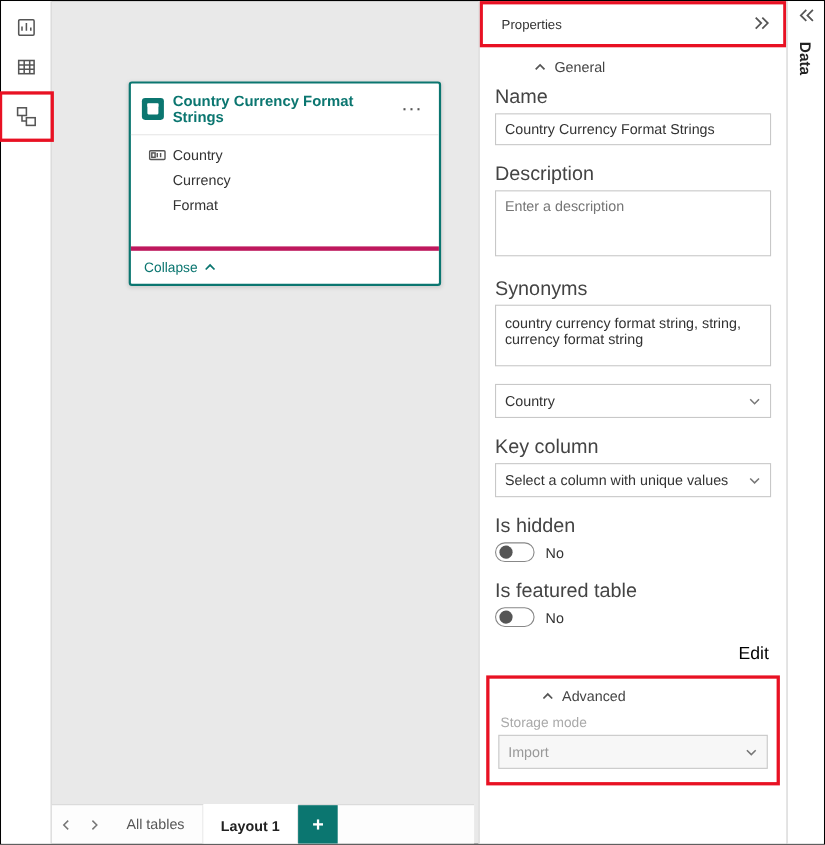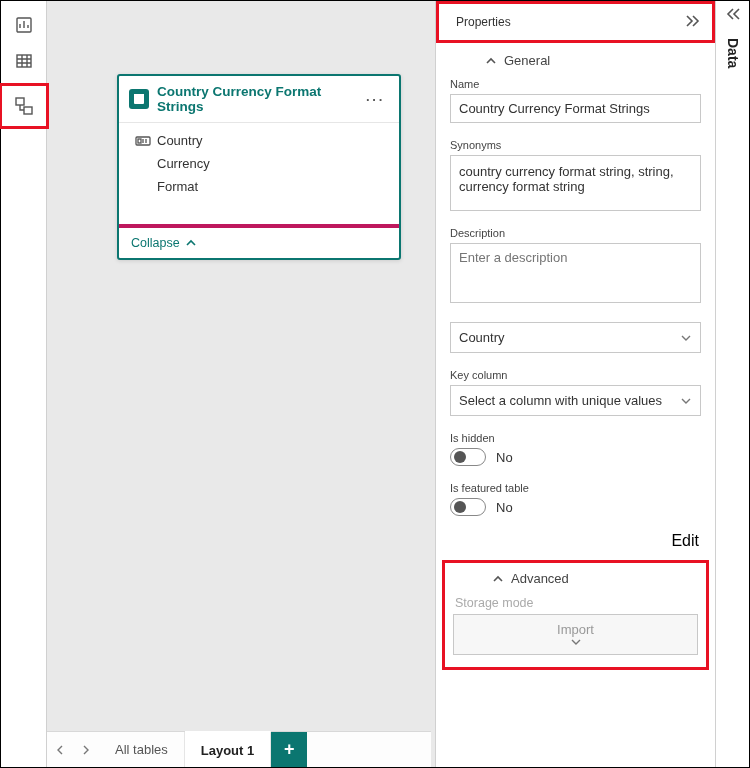--- a/index.html
+++ b/index.html
@@ -27,26 +27,26 @@
   .footer .nav-arrow { width: 26px; display: flex; align-items: center; justify-content: center; color: #aaa; }
   .footer .tab { padding: 0 16px; display: flex; align-items: center; border-right: 1px solid #e5e5e5; color: #555; cursor:pointer; }
   .footer .tab.active { background: #fff; color: #222; font-weight: 600; border-top: 2px solid #fff; margin-top:-1px; }
   .footer .add-tab { width: 36px; background: #0b7670; display: flex; align-items: center; justify-content: center; color: #fff; font-size: 18px; font-weight: bold; cursor:pointer; }
   .properties { width: 280px; background: #fff; border-left: 1px solid #d0d0d0; display: flex; flex-direction: column; overflow-y: auto; }
   .prop-header { display: flex; align-items: center; justify-content: space-between; padding: 6px 10px 6px 12px; border: 3px solid #e81123; }
   .prop-header h2 { margin: 5px; font-size: 12px; font-weight: 400; }
   .section-header { display: flex; align-items: center; gap: 8px; padding: 10px 14px 4px 14px; color: #444; margin-left: 36px; }
   .section-header svg { stroke:#555; stroke-width:1.6; fill:none; }
   .field-group { padding: 6px 14px 10px 14px; }
-  .field-label { font-size: 11px; color: #444; margin-bottom: 4px; }
+  .field-label { font-size: 18px; color: #444; margin-bottom: 4px; }
   .text-input { width: 100%; border: 1px solid #c8c8c8; padding: 6px 8px; font-family: inherit; font-size: 13px; color: #333; background: #fff; }
   .textarea { width: 100%; height: 60px; border: 1px solid #c8c8c8; padding: 6px 8px; font-family: inherit; font-size: 13px; color: #888; resize: none; }
   .syn-box { width: 100%; border: 1px solid #c8c8c8; padding: 8px 8px; font-size: 13px; color: #333; min-height: 56px; }
   .dropdown { width: 100%; border: 1px solid #c8c8c8; padding: 7px 8px; font-size: 13px; color: #333; display: flex; justify-content: space-between; align-items: center; cursor: pointer; background:#fff; }
-  .dropdown.disabled { color: #999; background: #f7f7f7; flex-direction: column; }
+  .dropdown.disabled { color: #999; background: #f7f7f7; }
   .toggle-row { display: flex; align-items: center; gap: 10px; }
   .toggle { width: 36px; height: 18px; border: 1px solid #888; border-radius: 9px; position: relative; background: #fff; cursor:pointer; }
   .toggle .knob { width: 12px; height: 12px; background: #555; border-radius: 50%; position: absolute; top: 2px; left: 3px; }
   .edit-link { text-align: right; padding: 6px 16px 10px 0; color: #000000; font-size: 16px; cursor:pointer; }
   .adv-box { border: 3px solid #e81123; margin: 0 6px 10px 6px; padding: 4px 8px 12px 8px; }
   .storage-label { font-size: 12.5px; color: #aaa; padding: 6px 2px 4px 2px; }
   .data-rail { width: 34px; background: #fff; border-left: 1px solid #d0d0d0; display: flex; flex-direction: column; align-items: center; padding-top: 6px; }
   .data-rail .collapse-chevrons { margin-bottom: 14px; cursor:pointer; }
   .data-rail .v-label { writing-mode: vertical-rl; font-size: 14px; font-weight: 600; color: #222; }
   svg.chev { stroke:#555; stroke-width:1.6; fill:none; }
@@ -154,27 +154,27 @@
         </svg>
       <span>General</span>
     </div>
 
     <div class="field-group">
       <div class="field-label">Name</div>
       <input class="text-input" value="Country Currency Format Strings" style="">
     </div>
 
     <div class="field-group">
+      <div class="field-label">Description</div>
+      <textarea class="textarea" placeholder="Enter a description" style=""></textarea>
+    </div>
+
+    <div class="field-group">
       <div class="field-label">Synonyms</div>
       <div class="syn-box">country currency format string, string, currency format string</div>
-    </div>
-
-    <div class="field-group">
-      <div class="field-label">Description</div>
-      <textarea class="textarea" placeholder="Enter a description" style=""></textarea>
     </div>
 
     <div class="field-group">
       <div class="dropdown">
         <span>Country</span>
         <svg class="chev-sm" width="12" height="10" viewBox="0 0 12 10">
             <path d="M2 3 L6 7 L10 3"></path>
           </svg>
       </div>
     </div>

